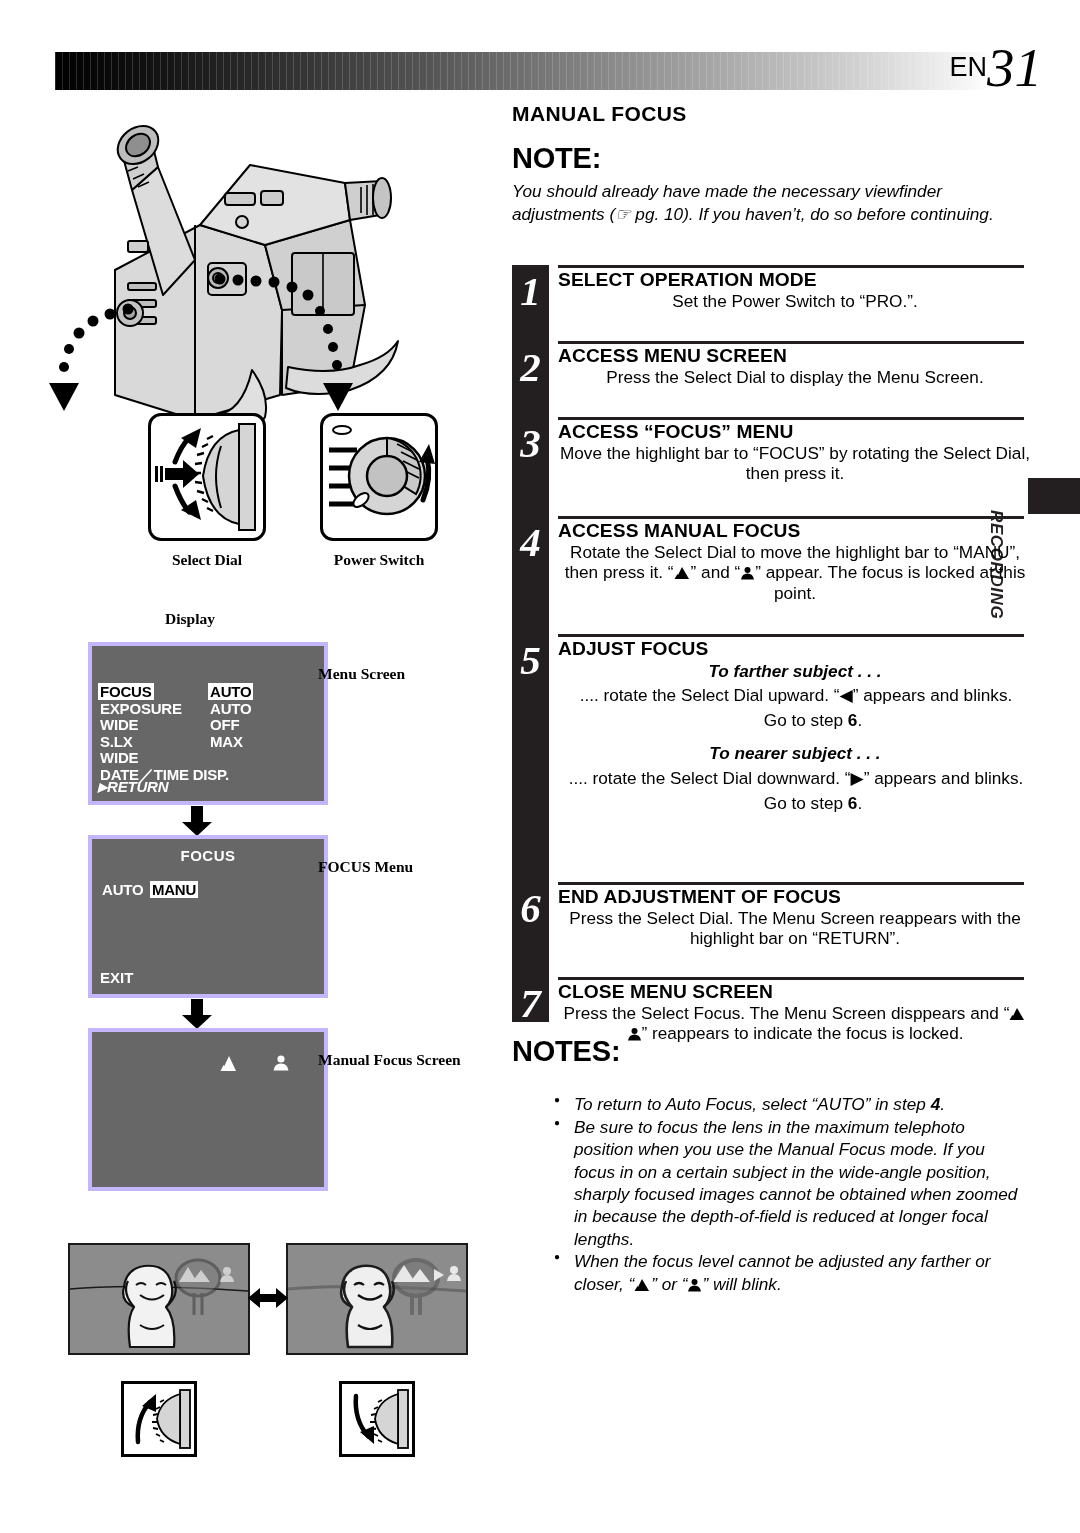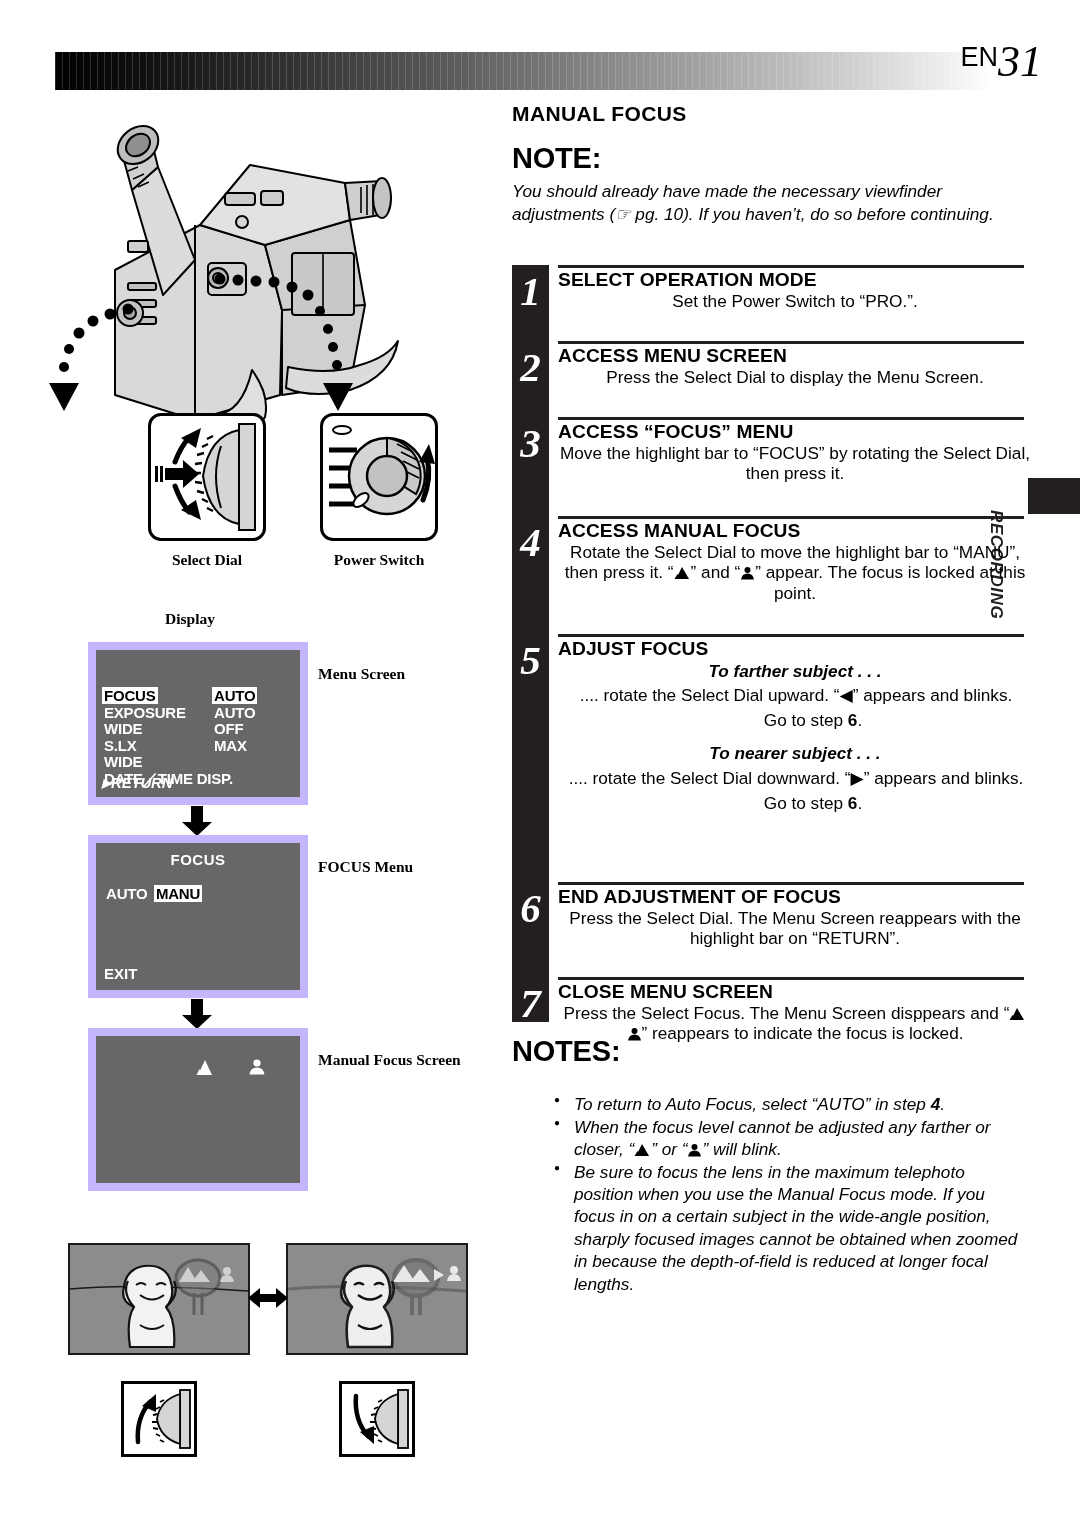--- a/index.html
+++ b/index.html
@@ -26,21 +26,21 @@
     font-family:"Liberation Serif", serif;
     line-height:1;
     white-space:nowrap;
   }
   #page-num .en {
     font-family:"Liberation Sans", sans-serif;
     font-size:27px; letter-spacing:0px; vertical-align:10px;
   }
   #page-num .no {
     font-family:"Liberation Serif", serif;
-    font-style:italic; font-size:44px; font-weight:400;
+    font-style:italic; font-size:55px; font-weight:400;
   }
 
   
   #left-col { position:absolute; left:0px; top:95px; width:500px;margin-left:20px; }
 
   .cam-wrap { position:relative; width:500px; height:330px; }
 
   .ctrl-row { position:absolute; left:0; top:318px; width:500px; height:175px; }
   .ctrl-box {
     position:absolute; top:0; width:118px; height:128px;
@@ -55,22 +55,22 @@
   .ctrl-cap.sd { left:107px; }
   .ctrl-cap.ps { left:279px; }
 
   
   #screens { position:absolute; left:0px; top:515px; width:500px; }
   .disp-label {
     position:absolute; left:145px; top:0px;
     font-size:15.5px; font-weight:bold; font-family:"Liberation Serif", serif;
   }
   .osd {
-    position:absolute; left:68px; width:220px;
-    background:#676767; border:8px solid #c4b5fd;
+    position:absolute; left:68px; width:240px;
+    background:#676767; border:4px solid #c4b5fd;
     color:#ffffff;
     font-family:"Liberation Sans", sans-serif;
     font-weight:bold;
   }
   .osd.menu  { top:32px;  height:163px; }
   .osd.focus { top:225px; height:163px; }
   .osd.mf    { top:418px; height:163px; }
 
   .menu-rows { position:absolute; left:6px; top:37px; width:208px; }
   .menu-row { position:relative; height:16.5px; font-size:15px; letter-spacing:-.2px; }
@@ -538,22 +538,22 @@
           </svg><svg class="ic" width="15" height="14" viewBox="0 0 15 14">
             <circle cx="7.5" cy="4" r="3" fill="#000"></circle>
             <path d="M1 13.5 Q2 7.5 7.5 7.5 Q13 7.5 14 13.5 Z" fill="#000"></path>
           </svg><span>” reappears to indicate the focus is locked.</span></p>
     </div>
   </div>
 
   <div id="notes-h">NOTES:</div>
   <ul id="notes-list">
     <li><span>To return to Auto Focus, select “AUTO” in step </span><span class="bd">4</span><span>.</span></li>
+    <li><span>Be sure to focus the lens in the maximum telephoto position when you use the Manual Focus mode. If you focus in on a certain subject in the wide-angle position, sharply focused images cannot be obtained when zoomed in because the depth-of-field is reduced at longer focal lengths.</span></li>
     <li><span>When the focus level cannot be adjusted any farther or closer, “</span><svg class="ic" width="17" height="14" viewBox="0 0 17 14">
           <path d="M8 1 L15 13 L2 13 Z" fill="#000"></path>
           <path d="M3.5 8 L0.5 13 L6.5 13 Z" fill="#000"></path>
         </svg><span>” or “</span><svg class="ic" width="15" height="14" viewBox="0 0 15 14">
           <circle cx="7.5" cy="4" r="3" fill="#000"></circle>
           <path d="M1 13.5 Q2 7.5 7.5 7.5 Q13 7.5 14 13.5 Z" fill="#000"></path>
         </svg><span>” will blink.</span></li>
-    <li><span>Be sure to focus the lens in the maximum telephoto position when you use the Manual Focus mode. If you focus in on a certain subject in the wide-angle position, sharply focused images cannot be obtained when zoomed in because the depth-of-field is reduced at longer focal lengths.</span></li>
   </ul>
 </div>
 
 </body></html>

